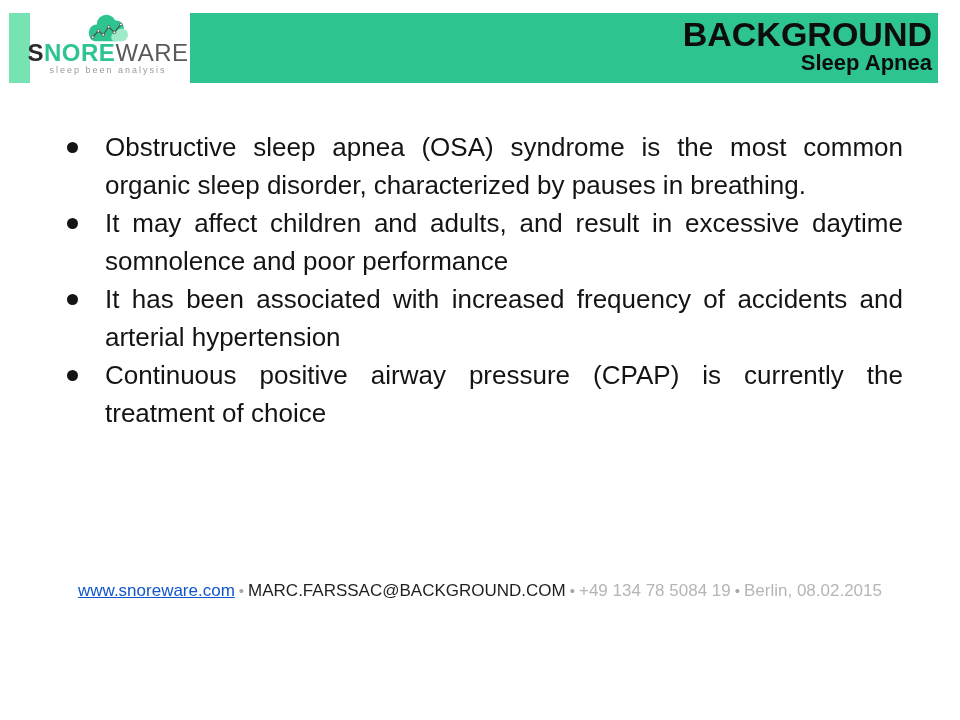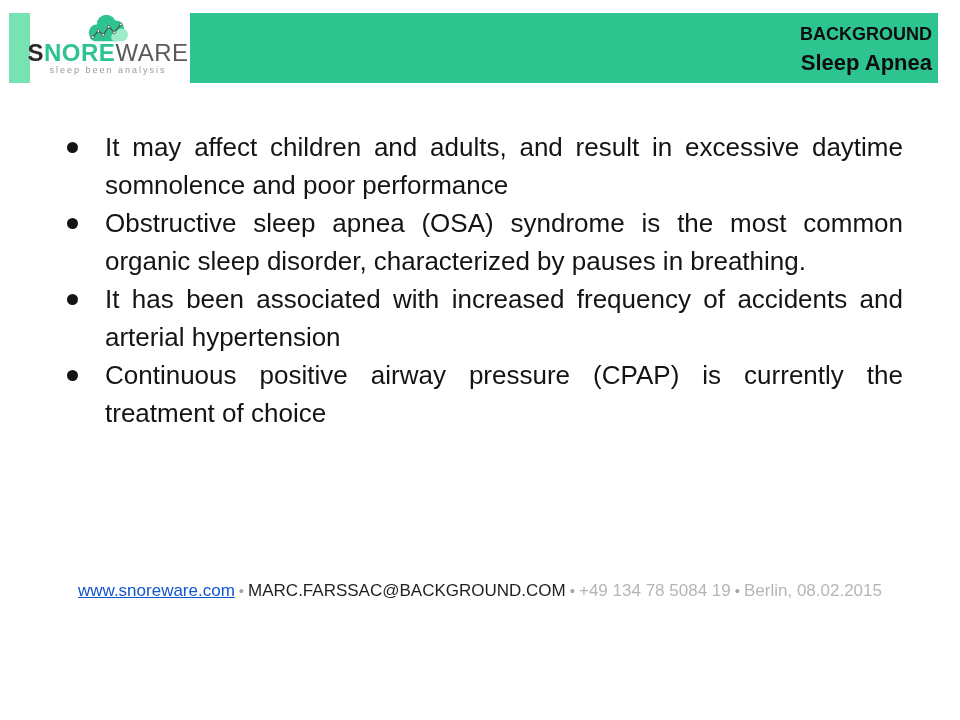--- a/index.html
+++ b/index.html
@@ -55,21 +55,21 @@
     background: #2ec490;
     display: flex;
     flex-direction: column;
     align-items: flex-end;
     justify-content: center;
     padding-right: 6px;
     box-sizing: border-box;
     color: #0d0d0d;
   }
   .title-kicker {
-    font-size: 18px;
+    font-size: 34px;
     font-weight: bold;
     line-height: 30px;
   }
   .title-subtitle {
     font-size: 22px;
     font-weight: bold;
     line-height: 28px;
   }
 
   
@@ -149,22 +149,22 @@
     <div class="logo-word"><span class="w-s">S</span><span class="w-nore">NORE</span><span class="w-ware">WARE</span></div>
     <div class="logo-tagline">sleep been analysis</div>
   </div>
 
   <div class="title-bar">
     <div class="title-kicker">BACKGROUND</div>
     <div class="title-subtitle">Sleep Apnea</div>
   </div>
 
   <ul class="bullet-list">
+    <li class="bullet-item">Obstructive sleep apnea (OSA) syndrome is the most common organic sleep disorder, characterized by pauses in breathing.</li>
     <li class="bullet-item">It may affect children and adults, and result in excessive daytime somnolence and poor performance</li>
-    <li class="bullet-item">Obstructive sleep apnea (OSA) syndrome is the most common organic sleep disorder, characterized by pauses in breathing.</li>
     <li class="bullet-item">It has been associated with increased frequency of accidents and arterial hypertension</li>
     <li class="bullet-item">Continuous positive airway pressure (CPAP) is currently the treatment of choice</li>
   </ul>
 
   <div class="footer">
     <a href="#">www.snoreware.com</a>
     <span class="sep">•</span>
     <span class="email">MARC.FARSSAC@BACKGROUND.COM</span>
     <span class="sep">•</span>
     <span class="muted">+49 134 78 5084 19</span>

